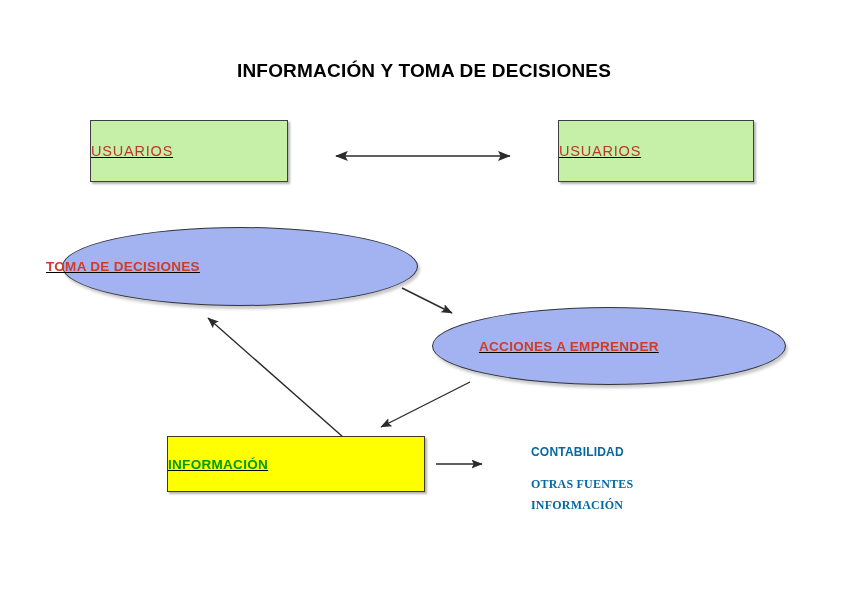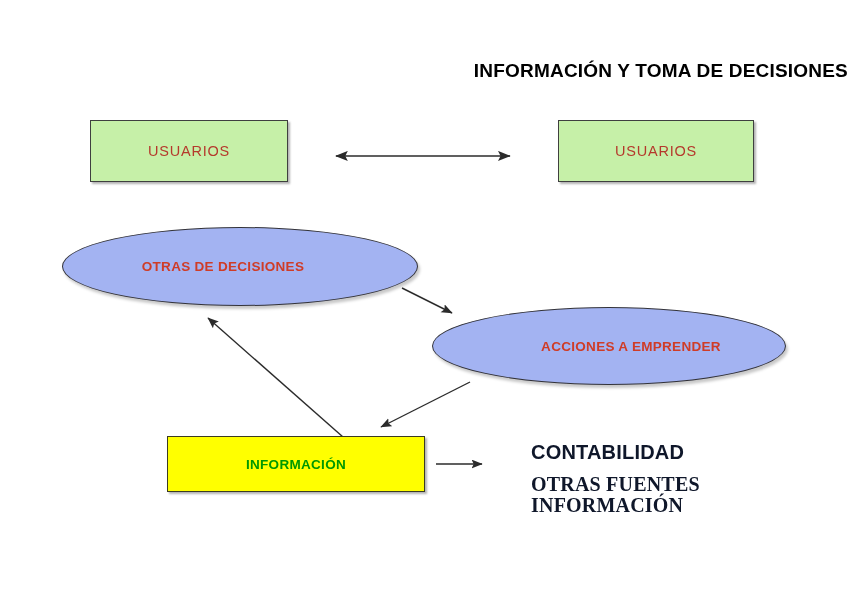--- a/index.html
+++ b/index.html
@@ -24,35 +24,35 @@
     width: 848px;
     height: 599px;
     pointer-events: none;
   }
 
   .title {
     position: absolute;
     left: 0;
     top: 60px;
     width: 848px;
-    text-align: right;
+    text-align: center;
     font-size: 19px;
     font-weight: bold;
     letter-spacing: 0.2px;
     color: #000000;
     white-space: nowrap;
   }
 
   .node {
     position: absolute;
     display: flex;
     align-items: center;
-    justify-content: center;
     box-sizing: border-box;
     text-align: center;
+    text-decoration: underline;
   }
 
   .box-green {
     background: #c6f0a8;
     border: 1px solid #3f3f3f;
     box-shadow: 2px 2px 2px rgba(0,0,0,0.30);
   }
   .box-green .node-label {
     color: #b5392c;
     font-size: 14.5px;
@@ -80,22 +80,22 @@
   }
   .box-yellow .node-label {
     color: #009900;
     font-size: 13.5px;
     font-weight: bold;
     letter-spacing: 0.3px;
   }
 
   .legend {
     position: absolute;
-    color: #0f172a;
-    font-size: 20px;
+    color: #0369a1;
+    font-size: 12px;
     font-weight: bold;
     line-height: 21px;
     letter-spacing: 0.2px;
     white-space: pre-line;
   }
 </style>
 </head>
 <body>
 
 <div id="canvas">
@@ -125,25 +125,25 @@
 
   <div class="node box-green" style="left:90px; top:120px; width:198px; height:62px;">
     <span class="node-label">USUARIOS</span>
   </div>
 
   <div class="node box-green" style="left:558px; top:120px; width:196px; height:62px;">
     <span class="node-label">USUARIOS</span>
   </div>
 
   <div class="node ellipse-blue" style="left:62px; top:227px; width:356px; height:79px;">
-    <span class="node-label" style="transform: translate(-17px, 0);">OTRAS DE DECISIONES</span>
+    <span class="node-label" style="transform: translate(-17px, 0);">TOMA DE DECISIONES</span>
   </div>
 
   <div class="node ellipse-blue" style="left:432px; top:307px; width:354px; height:78px;">
-    <span class="node-label" style="transform: translate(22px, 0);">ACCIONES A EMPRENDER</span>
+    <span class="node-label" style="transform: translate(22px, 0); margin-left: 24px;">ACCIONES A EMPRENDER</span>
   </div>
 
   <div class="node box-yellow" style="left:167px; top:436px; width:258px; height:56px;">
     <span class="node-label">INFORMACIÓN</span>
   </div>
 
   <div class="legend" style="left:531px; top:442px;">CONTABILIDAD</div>
 
   <div class="legend" style="left:531px; top:474px;font-family:Liberation Serif, serif;">OTRAS FUENTES
 INFORMACIÓN</div>

